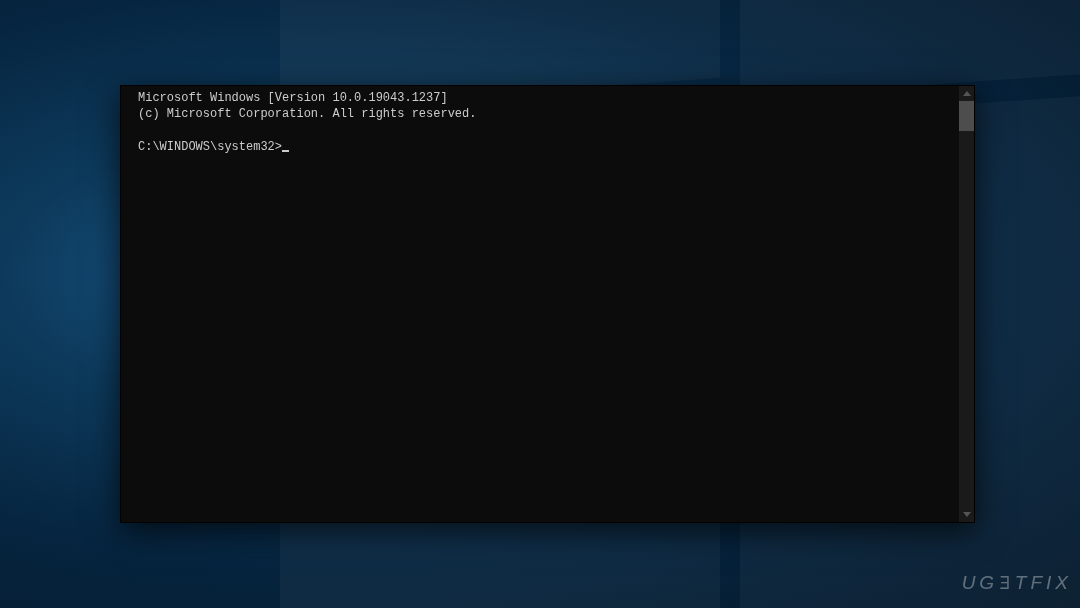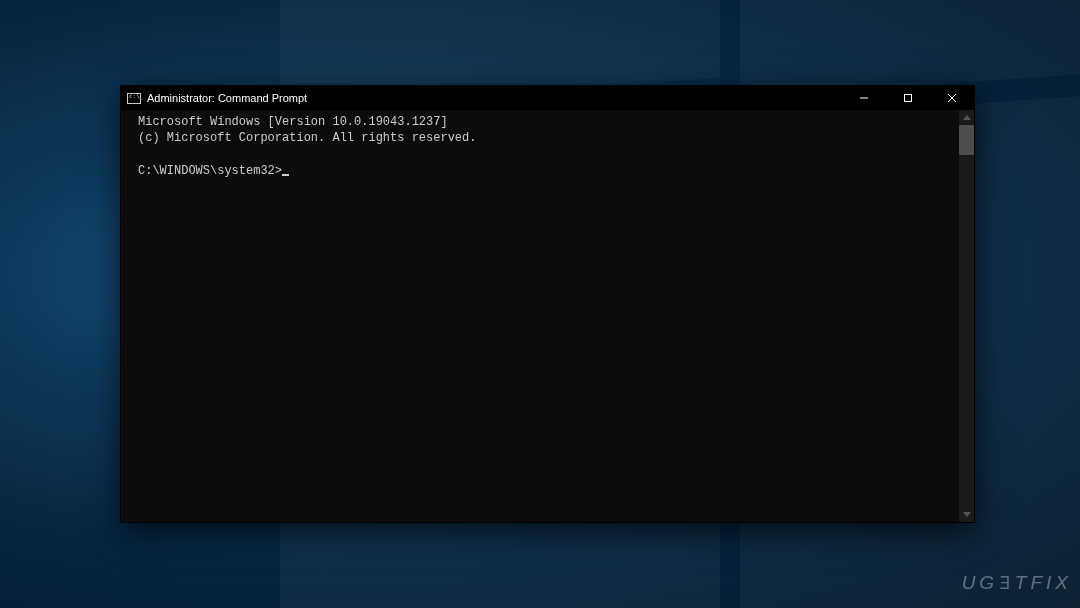--- a/index.html
+++ b/index.html
@@ -171,44 +171,20 @@
 <body>
 
 <div class="win-logo">
   <div class="win-pane pane-tl"></div>
   <div class="win-pane pane-tr"></div>
   <div class="win-pane pane-bl"></div>
   <div class="win-pane pane-br"></div>
 </div>
 
 <div class="cmd-window">
-  <div class="titlebar">
-    <div class="title-left">
-      <span class="cmd-icon"></span>
-      <span class="title-text">Administrator: Command Prompt</span>
-    </div>
-    <div class="window-controls">
-      <div class="win-btn">
-        <svg width="10" height="10" viewBox="0 0 10 10">
-            <line x1="1" y1="5" x2="9" y2="5" stroke-width="1"></line>
-          </svg>
-      </div>
-      <div class="win-btn">
-        <svg width="10" height="10" viewBox="0 0 10 10">
-            <rect x="1.5" y="1.5" width="7" height="7" stroke-width="1"></rect>
-          </svg>
-      </div>
-      <div class="win-btn close">
-        <svg width="10" height="10" viewBox="0 0 10 10">
-            <line x1="1" y1="1" x2="9" y2="9" stroke-width="1"></line>
-            <line x1="9" y1="1" x2="1" y2="9" stroke-width="1"></line>
-          </svg>
-      </div>
-    </div>
-  </div>
   <div class="terminal-body">
     <div class="terminal-content"><span>Microsoft Windows [Version 10.0.19043.1237]</span>
 <span>(c) Microsoft Corporation. All rights reserved.</span>
 
 <span class="prompt-line">C:\WINDOWS\system32&gt;</span><span class="cursor"></span></div>
     <div class="scrollbar">
       <div class="scroll-arrow up">
         <svg width="8" height="5" viewBox="0 0 8 5">
             <polygon points="4,0 8,5 0,5"></polygon>
           </svg>

